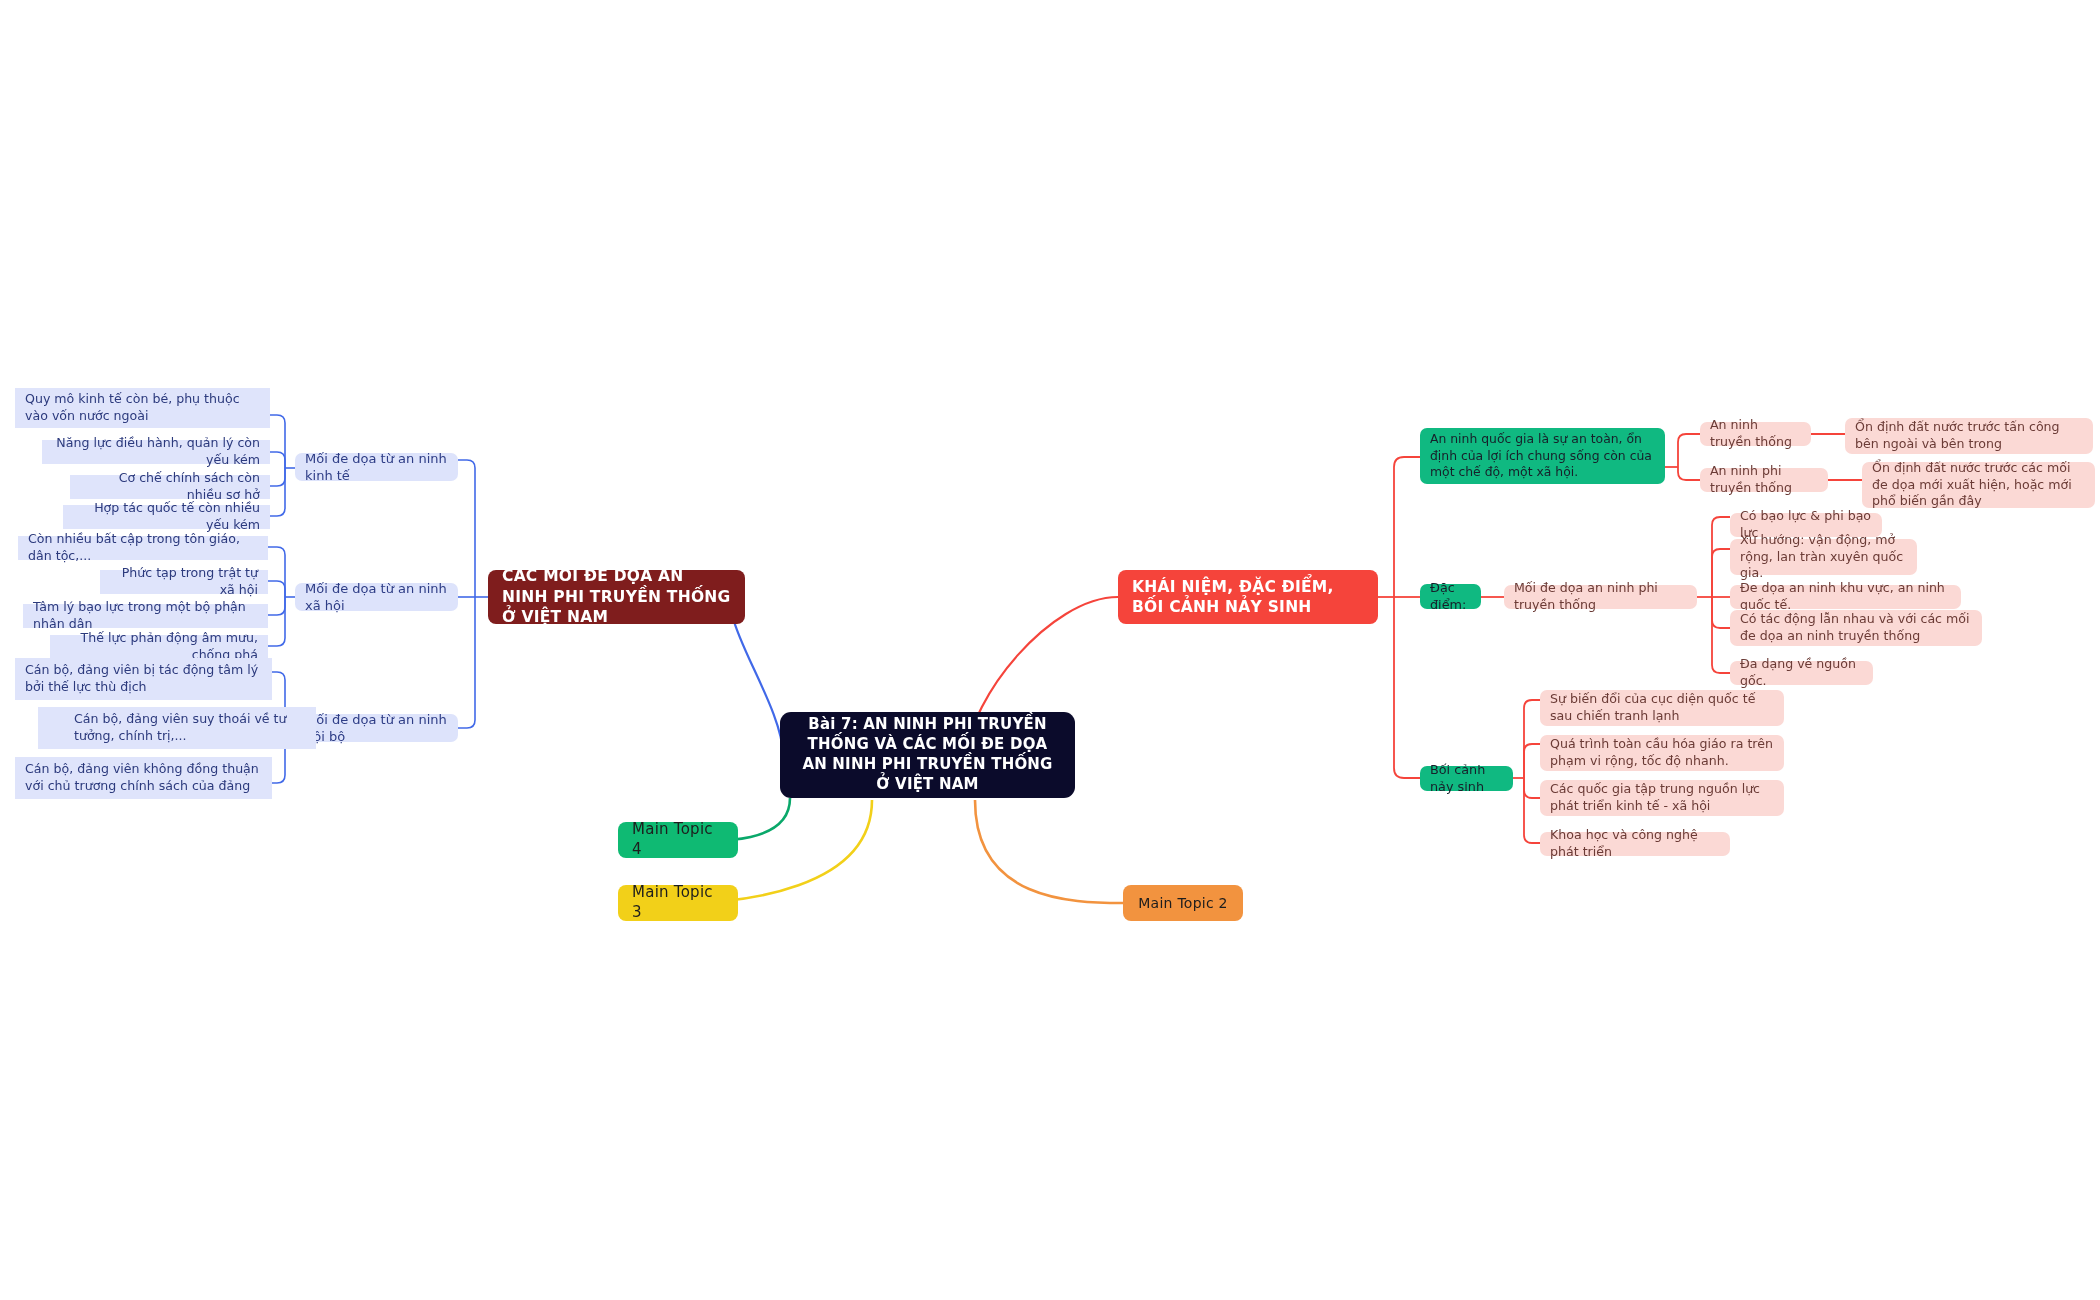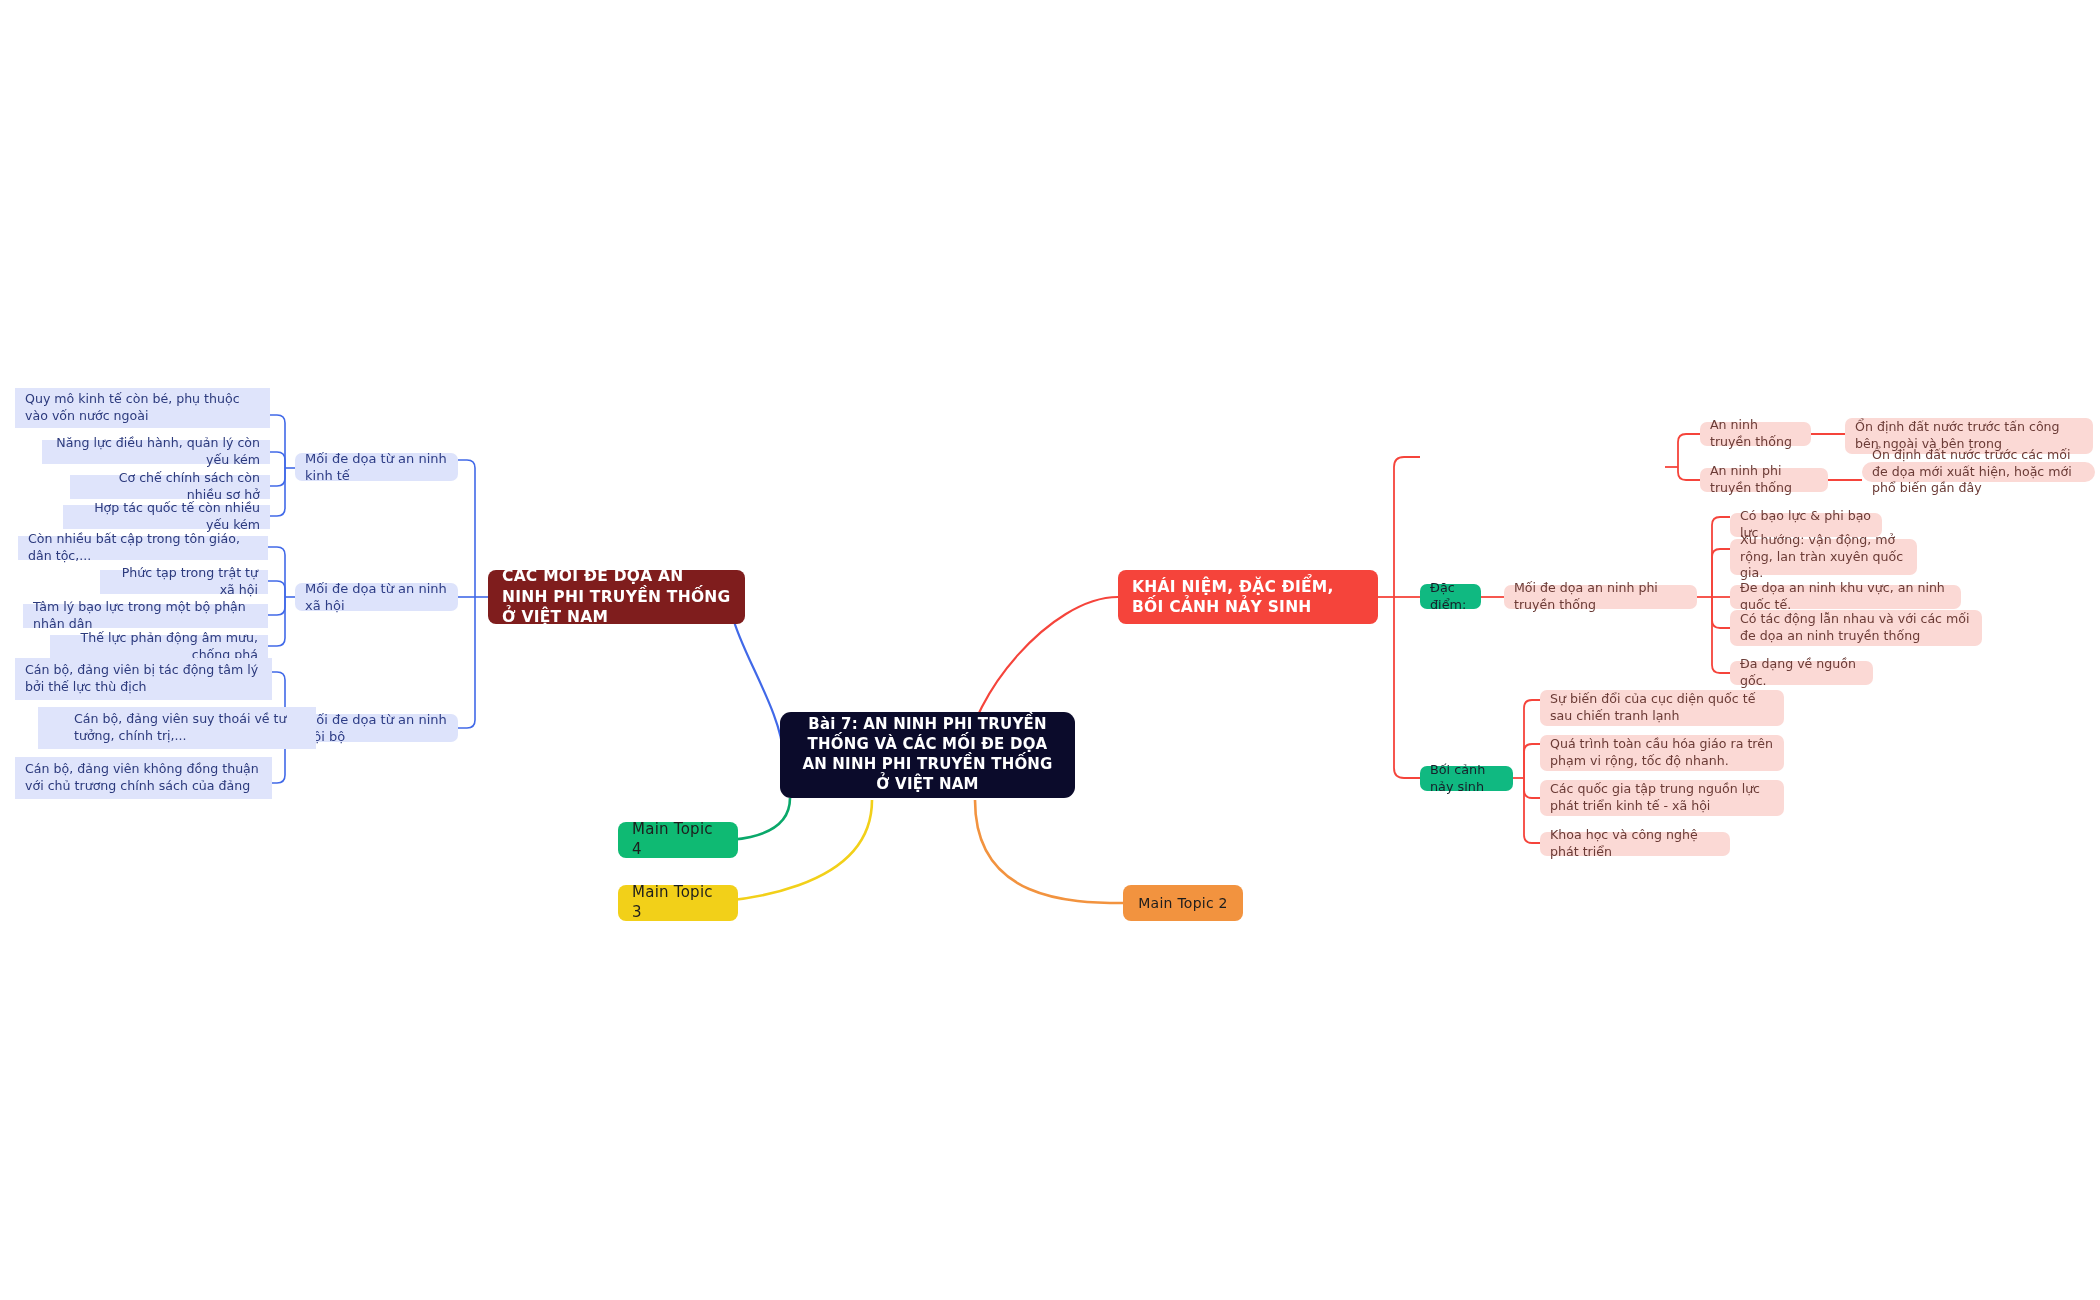--- a/index.html
+++ b/index.html
@@ -229,32 +229,35 @@
   <div class="node blue-leaf align-left" style="left:15px; top:658px; width:257px; height:42px;">
     <span>Cán bộ, đảng viên bị tác động tâm lý bởi thế lực thù địch</span>
   </div>
   <div class="node blue-leaf align-left" style="left:38px; top:707px; width:278px; height:42px; padding-left:36px;">
     <span>Cán bộ, đảng viên suy thoái về tư tưởng, chính trị,...</span>
   </div>
   <div class="node blue-leaf align-left" style="left:15px; top:757px; width:257px; height:42px;">
     <span>Cán bộ, đảng viên không đồng thuận với chủ trương chính sách của đảng</span>
   </div>
 
+  <div class="node green-node big align-left" style="left:1420px; top:428px; width:245px; height:56px;">
+    <span>An ninh quốc gia là sự an toàn, ổn định của lợi ích chung sống còn của một chế độ, một xã hội.</span>
+  </div>
 
   <div class="node red-sub align-left" style="left:1700px; top:422px; width:111px; height:24px;">
     <span>An ninh truyền thống</span>
   </div>
   <div class="node red-leaf align-left" style="left:1845px; top:418px; width:248px; height:36px;">
     <span>Ổn định đất nước trước tấn công bên ngoài và bên trong</span>
   </div>
 
   <div class="node red-sub align-left" style="left:1700px; top:468px; width:128px; height:24px;">
     <span>An ninh phi truyền thống</span>
   </div>
-  <div class="node red-leaf align-left" style="left:1862px; top:462px; width:233px; height:20px;border-radius:16px;">
+  <div class="node red-leaf align-left" style="left:1862px; top:462px; width:233px; height:46px;">
     <span>Ổn định đất nước trước các mối đe dọa mới xuất hiện, hoặc mới phổ biến gần đây</span>
   </div>
 
   <div class="node green-node align-left" style="left:1420px; top:584px; width:61px; height:25px;">
     <span>Đặc điểm:</span>
   </div>
   <div class="node red-sub align-left" style="left:1504px; top:585px; width:193px; height:24px;">
     <span>Mối đe dọa an ninh phi truyền thống</span>
   </div>
 

